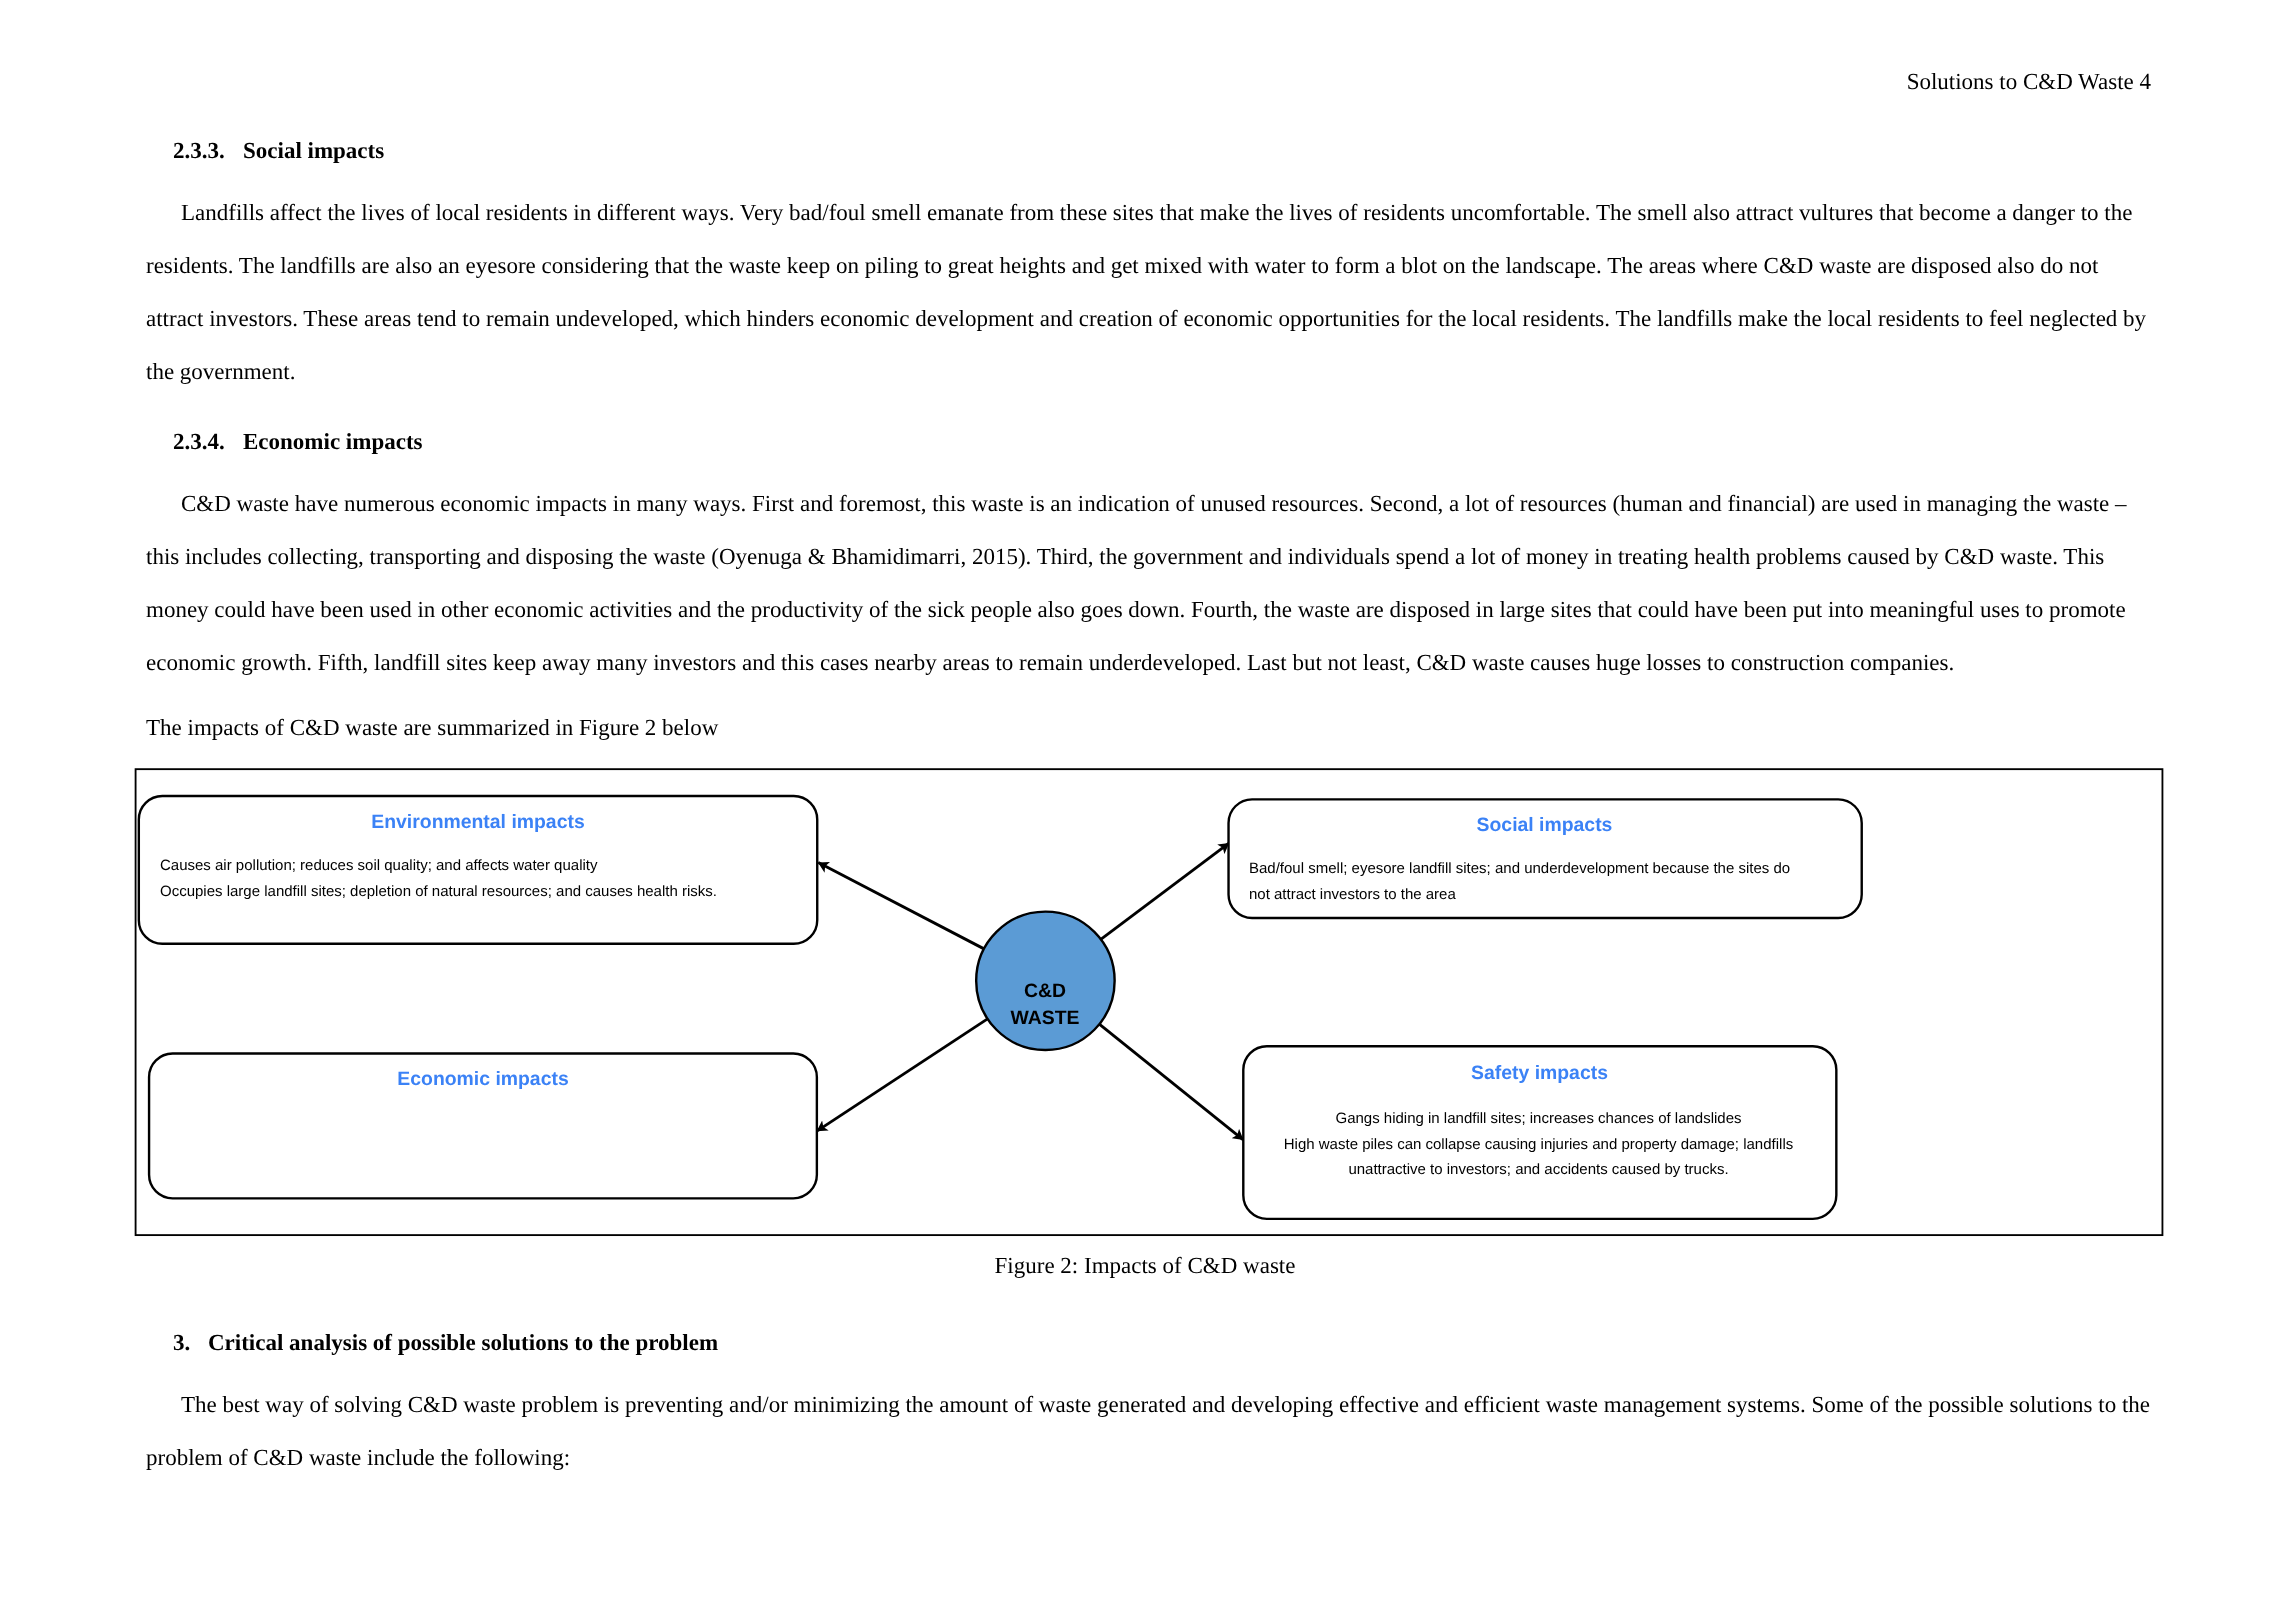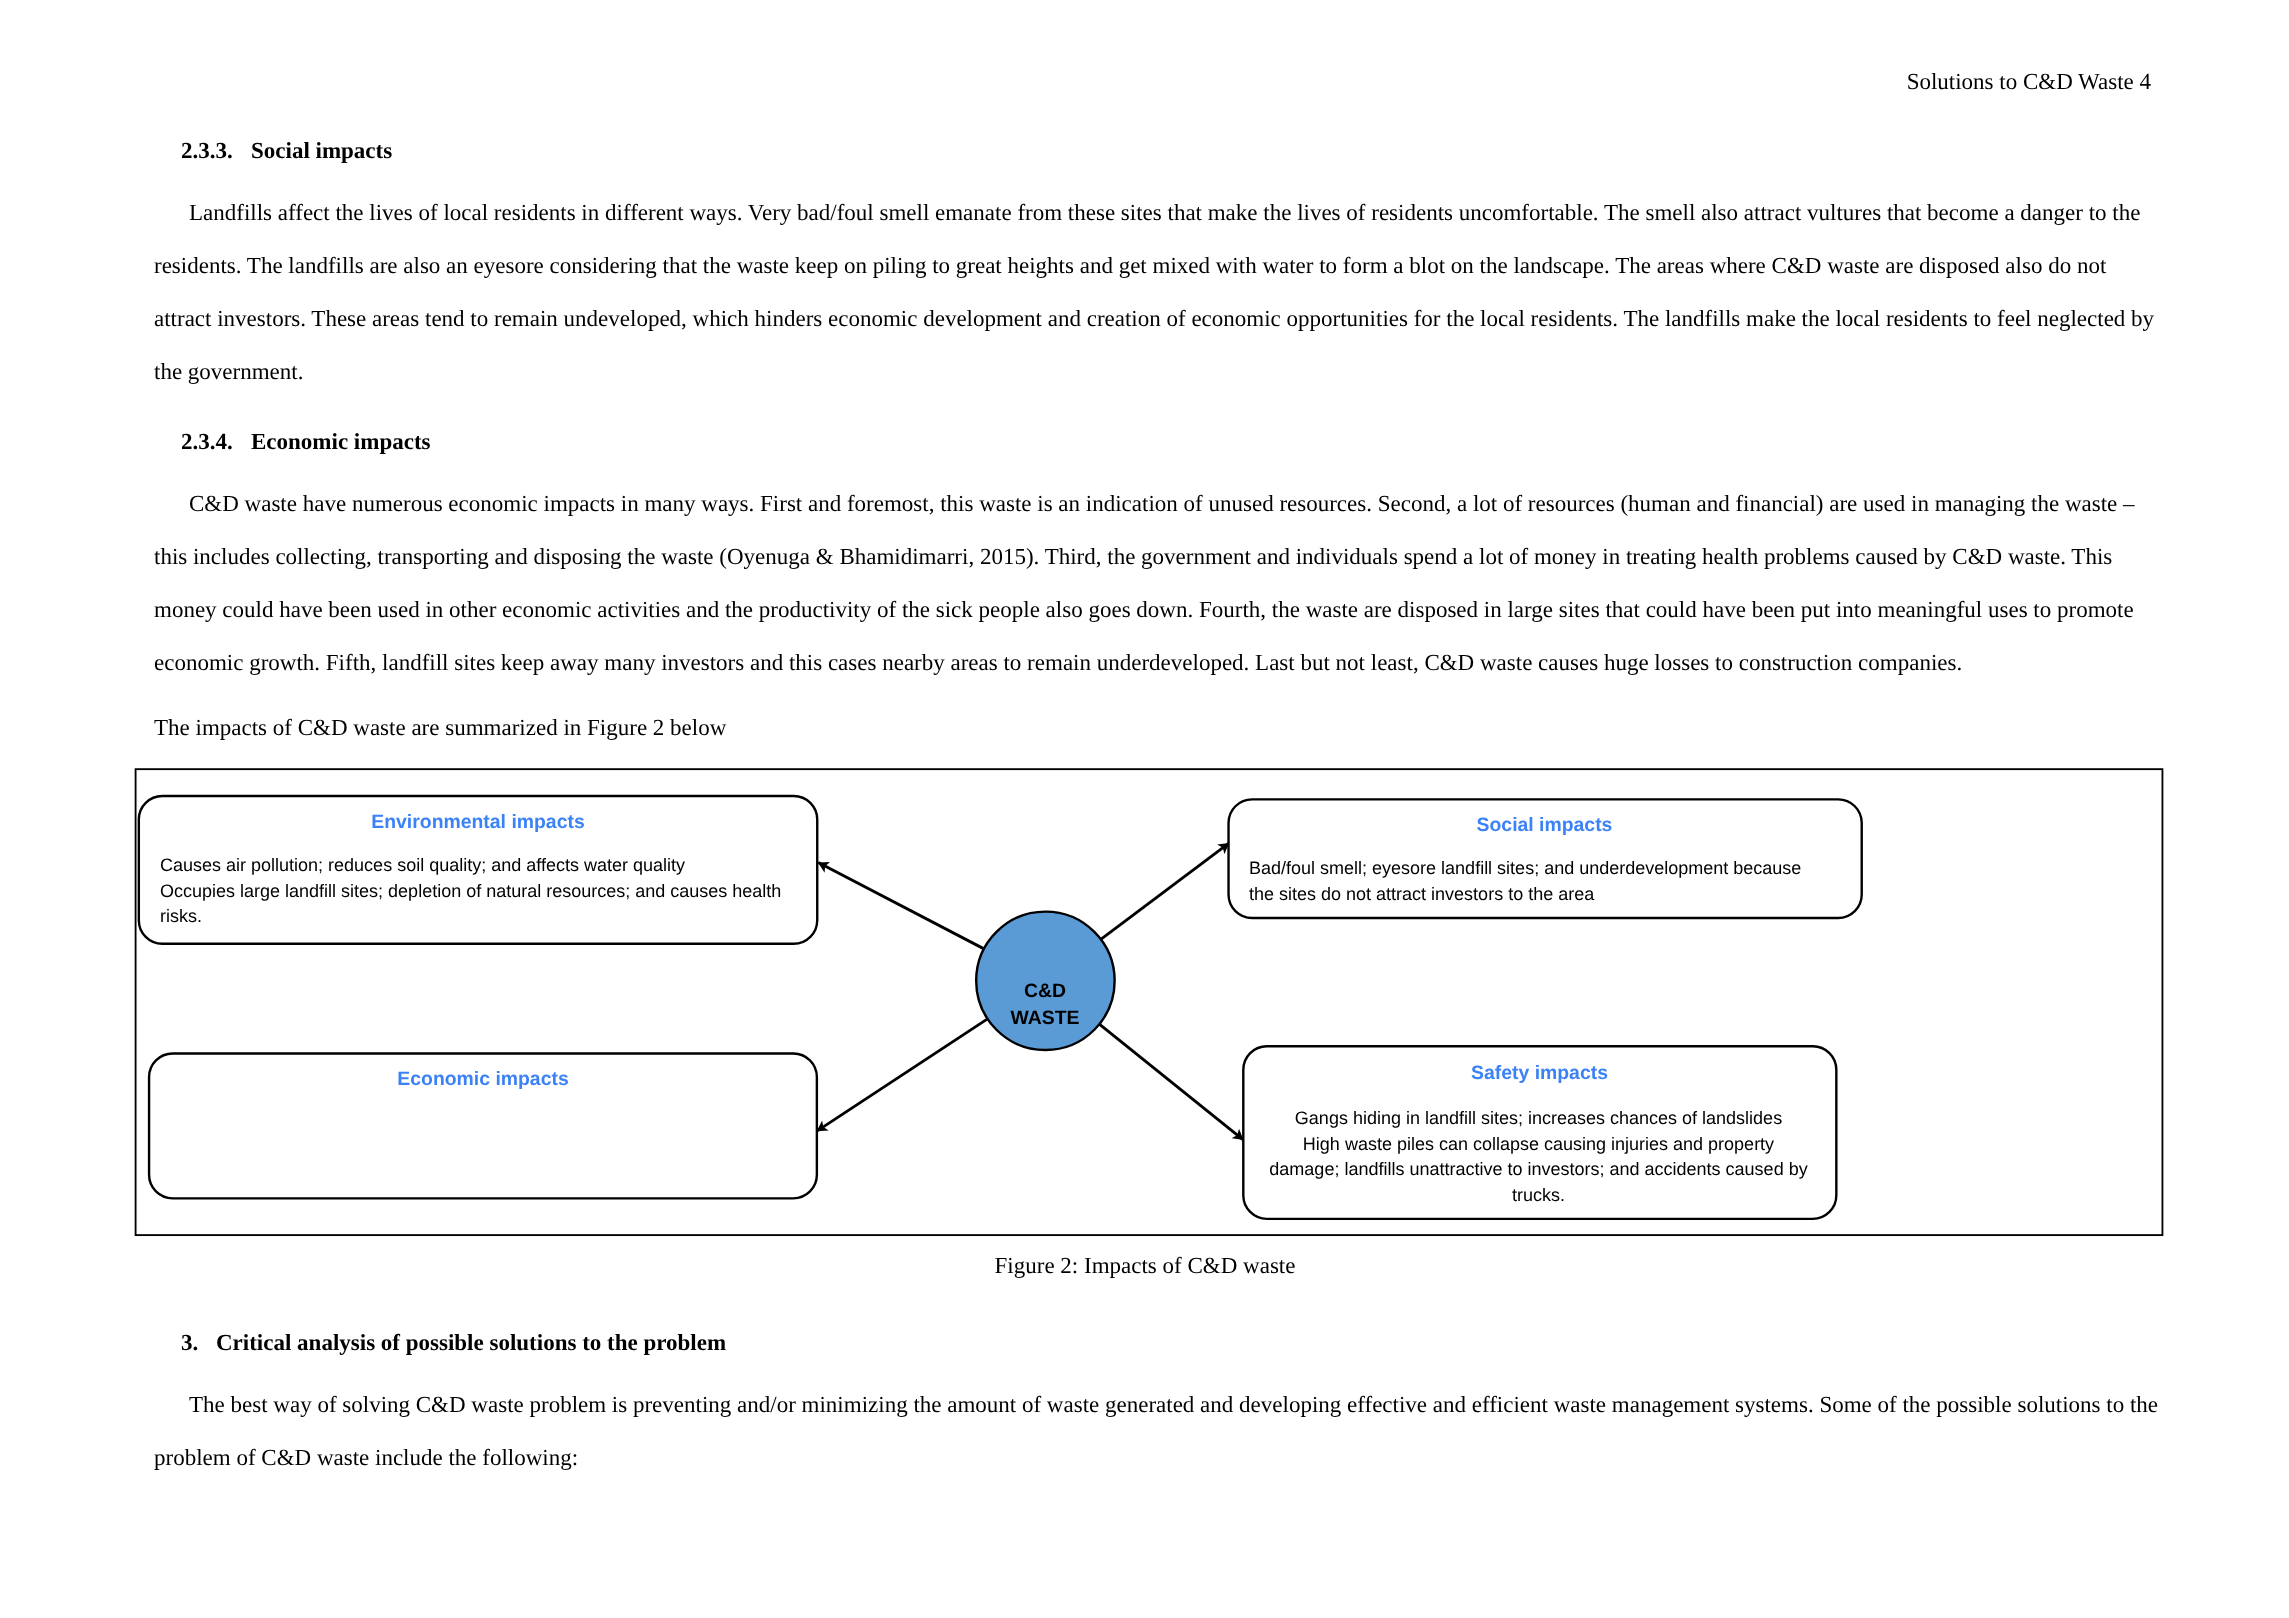--- a/index.html
+++ b/index.html
@@ -7,40 +7,40 @@
   body{width:2290px;height:1619px;overflow:hidden;
        font-family:"Liberation Serif",serif;color:#000000;
        -webkit-font-smoothing:antialiased;
        text-rendering:geometricPrecision;}
   .page{position:relative;width:2178px;height:1619px;background:#ffffff;
         filter:opacity(1);}
 
   .running-head{position:absolute;top:70px;left:0;width:2151px;
                 text-align:right;font-size:23px;line-height:1;}
 
-  .body-col{position:absolute;left:146px;top:0;width:2021px;}
+  .body-col{position:absolute;left:138px;top:0;width:2021px;}
 
   .sec-head{font-size:23px;font-weight:bold;line-height:55px;
             margin:16px 0 0 0;white-space:pre;tab-size:35px;
             -moz-tab-size:35px;padding-left:35px;}
 
   p.body{font-size:23px;line-height:53px;margin:8px;text-align:left;
          text-indent:35px;}
   p.noindent{text-indent:0;margin-top:12.4px;}
 
   .figcaption{position:absolute;left:0;width:2290px;text-align:center;
               font-size:23px;line-height:1;}
 
   
   .figure{position:absolute;left:0;top:0;}
   .dgm-title{position:absolute;text-align:center;font-weight:bold;
              font-family:"Liberation Sans",sans-serif;font-size:19.4px;
              line-height:25.5px;color:#3b82f6;}
   .dgm-body{position:absolute;font-family:"Liberation Sans",sans-serif;
-            font-size:18px;line-height:25.5px;color:#000;}
+            font-size:15px;line-height:25.5px;color:#000;}
   .center-label{position:absolute;text-align:center;
                 font-family:"Liberation Sans",sans-serif;font-size:19.4px;
                 font-weight:bold;color:#000;line-height:27px;}
   .center-label span{display:block;}
 </style>
 </head>
 <body>
 
 <div class="page">
 

